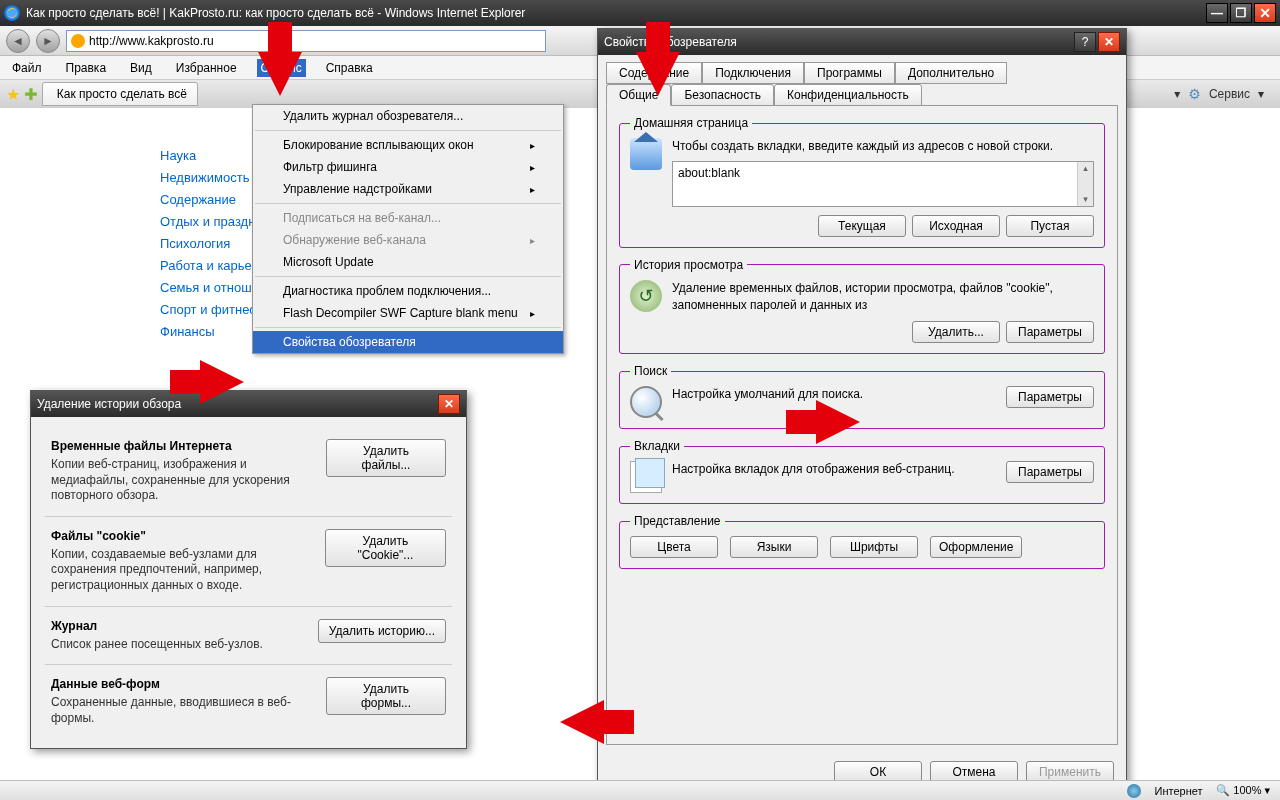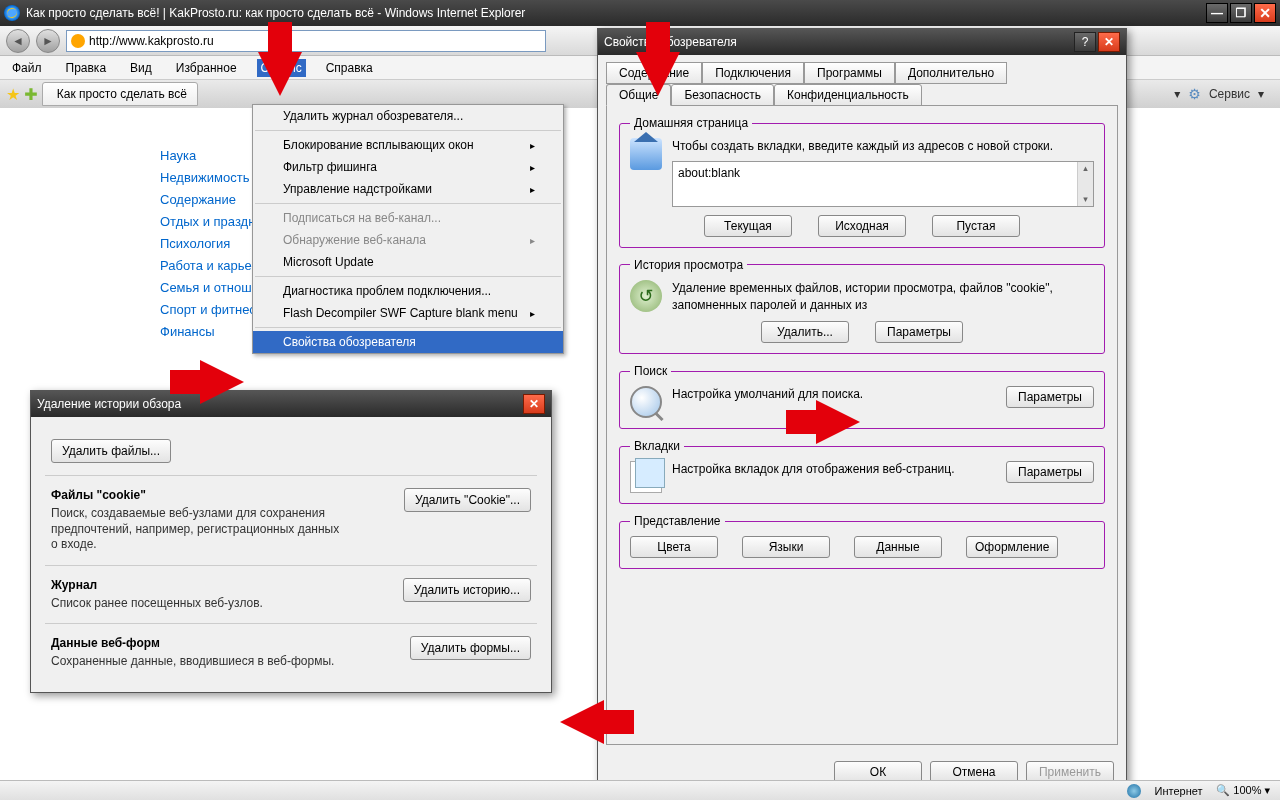--- a/index.html
+++ b/index.html
@@ -48,21 +48,21 @@
 .dropdown .arrow-r::after { content:"▸"; font-size:10px; }
 
 
 .dialog { position:absolute; background:#f0f0f0; border:1px solid #555; box-shadow:3px 3px 8px rgba(0,0,0,.4); }
 .dlg-title { height:26px; background:linear-gradient(#555,#2a2a2a); color:#fff; display:flex; align-items:center; padding:0 6px; }
 .dlg-title .t { flex:1; font-size:12px; }
 .dlg-close { width:22px; height:20px; background:linear-gradient(#ff6b4a,#d83b1c); border:1px solid #7a1a00; display:flex; align-items:center; justify-content:center; font-weight:bold; }
 .dlg-help { width:22px; height:20px; background:linear-gradient(#6a6a6a,#3a3a3a); border:1px solid #222; display:flex; align-items:center; justify-content:center; margin-right:2px; }
 
 
-.del-dialog { top:390px; left:30px; width:522px; }
+.del-dialog { top:390px; left:30px; width:437px; }
 .del-body { padding:10px 14px; }
 .del-section { display:flex; justify-content:space-between; align-items:flex-start; padding:12px 6px; border-bottom:1px solid #ccc; }
 .del-section:last-child { border-bottom:none; }
 .del-text h4 { margin:0 0 4px 0; font-size:12px; font-weight:bold; }
 .del-text p { margin:0; font-size:12px; color:#333; max-width:290px; line-height:1.3; }
 .btn { min-width:120px; padding:4px 10px; background:linear-gradient(#fdfdfd,#e3e3e3); border:1px solid #888; border-radius:3px; font-size:12px; text-align:center; cursor:pointer; }
 
 
 .opts-dialog { top:28px; left:597px; width:530px; height:766px; }
 .opts-dialog .dlg-title { background:linear-gradient(#555,#2a2a2a); }
@@ -79,23 +79,23 @@
 .home-icon::before { content:""; position:absolute; top:-6px; left:4px; width:0; height:0; border-left:12px solid transparent; border-right:12px solid transparent; border-bottom:10px solid #3a6fb0; }
 .history-icon { background: radial-gradient(circle,#dff0d0,#8ab06a); border-radius:50%; position:relative; }
 .history-icon::after { content:"↺"; position:absolute; inset:0; display:flex; align-items:center; justify-content:center; color:#2a6a1a; font-size:18px; }
 .search-icon { background: radial-gradient(circle at 35% 35%,#fff,#a0c4e8); border-radius:50%; border:2px solid #888; position:relative; }
 .search-icon::after { content:""; position:absolute; width:10px; height:3px; background:#888; bottom:-2px; right:-4px; transform:rotate(45deg); }
 .tabs-icon { background:#fff; border:1px solid #aaa; position:relative; }
 .tabs-icon::after { content:""; position:absolute; top:-4px; left:4px; right:-4px; bottom:4px; background:#d6ecff; border:1px solid #8ab; }
 .fs-text { flex:1; font-size:12px; line-height:1.4; }
 .textarea { width:100%; height:46px; border:1px solid #999; background:#fff; padding:3px 5px; font-size:12px; resize:none; margin-top:6px; position:relative; }
 .ta-scroll { position:absolute; right:0; top:0; bottom:0; width:16px; background:#e8e8e8; border-left:1px solid #ccc; display:flex; flex-direction:column; justify-content:space-between; align-items:center; font-size:9px; color:#666; }
-.btn-row { display:flex; gap:26px; justify-content:center; margin-top:8px; }
+.btn-row { display:flex; gap:6px; justify-content:flex-end; margin-top:8px; }
 .btn-sm { min-width:88px; padding:3px 8px; background:linear-gradient(#fdfdfd,#e3e3e3); border:1px solid #888; border-radius:3px; font-size:12px; text-align:center; }
-.appearance-row { display:flex; gap:24px;align-items:center; }
+.appearance-row { display:flex; gap:12px;align-items:center; }
 .dlg-footer { position:absolute; bottom:10px; right:12px; display:flex; gap:8px; }
 .btn-disabled { color:#999; }
 
 
 .statusbar { position:absolute; bottom:0; left:0; right:0; height:20px; background:linear-gradient(#f4f4f4,#e0e0e0); border-top:1px solid #bbb; display:flex; align-items:center; justify-content:flex-end; gap:14px; padding:0 10px; font-size:11px; }
 .statusbar .globe { width:14px; height:14px; background:radial-gradient(#8ecae6,#1d6fa5); border-radius:50%; }
 
 
 .arrow { position:absolute; width:0; height:0; z-index:50; }
 .arrow.down { border-left:22px solid transparent; border-right:22px solid transparent; border-top:44px solid #e3000b; }
@@ -202,26 +202,30 @@
     </div>
 </div>
 
 <div class="dialog del-dialog">
   <div class="dlg-title">
     <span class="t">Удаление истории обзора</span>
     <div class="dlg-close">✕</div>
   </div>
   <div class="del-body">
     <div class="del-section">
+      <div class="del-text">
+          <h4>Временные файлы Интернета</h4>
+          <p>Копии веб-страниц, изображения и медиафайлы, сохраненные для ускорения повторного обзора.</p>
+        </div>
       <div class="btn">Удалить файлы...</div>
     </div>
     <div class="del-section">
       <div class="del-text">
           <h4>Файлы "cookie"</h4>
-          <p>Поиск, создаваемые веб-узлами для сохранения предпочтений, например, регистрационных данных о входе.</p>
+          <p>Копии, создаваемые веб-узлами для сохранения предпочтений, например, регистрационных данных о входе.</p>
         </div>
       <div class="btn">Удалить "Cookie"...</div>
     </div>
     <div class="del-section">
       <div class="del-text">
           <h4>Журнал</h4>
           <p>Список ранее посещенных веб-узлов.</p>
         </div>
       <div class="btn">Удалить историю...</div>
     </div>
@@ -303,21 +307,21 @@
         <div class="fs-text">Настройка вкладок для отображения веб-страниц.</div>
         <div class="btn-sm">Параметры</div>
       </div>
     </fieldset>
 
     <fieldset>
       <legend>Представление</legend>
       <div class="appearance-row">
         <div class="btn-sm">Цвета</div>
         <div class="btn-sm">Языки</div>
-        <div class="btn-sm">Данные</div>
+        <div class="btn-sm">Шрифты</div>
         <div class="btn-sm">Оформление</div>
       </div>
     </fieldset>
   </div>
   <div class="dlg-footer">
     <div class="btn-sm">ОК</div>
     <div class="btn-sm">Отмена</div>
     <div class="btn-sm btn-disabled">Применить</div>
   </div>
 </div>

